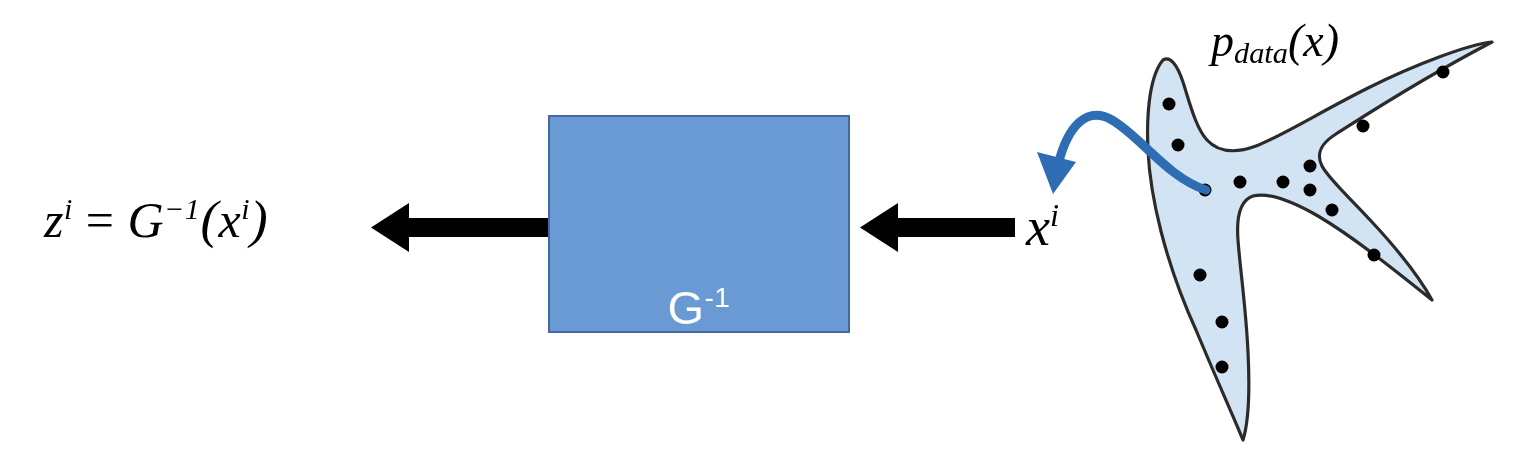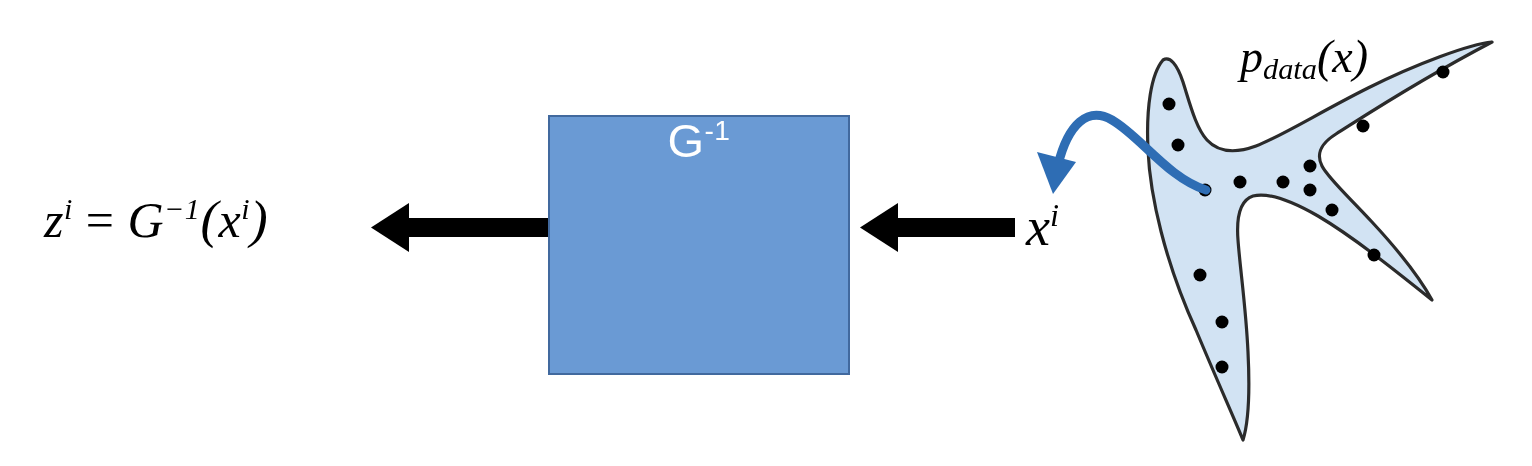--- a/index.html
+++ b/index.html
@@ -57,42 +57,41 @@
     position: absolute;
     left: 1026px;
     top: 200px;
     font-size: 54px;
   }
 
   
   #label-pdata {
     position: absolute;
     left: 1211px;
-    top: 34px;
+    top: 18px;
     font-size: 46px;
-    margin-left: 29px;
   }
   #label-pdata sub {
     font-size: 0.66em;
     vertical-align: -0.22em;
   }
   #label-pdata .paren { font-style: italic; }
 
   
   #generator-box {
     position: absolute;
     left: 548px;
     top: 115px;
     width: 302px;
-    height: 260px;
+    height: 218px;
     background: #6A9AD4;
     border: 2px solid #41699E;
     box-sizing: border-box;
     display: flex;
-    align-items: flex-start;
+    align-items: flex-end;
     justify-content: center;
   }
   #generator-label {
     color: #ffffff;
     font-family: "Liberation Sans", sans-serif;
     font-size: 47px;
     font-weight: 400;
     letter-spacing: 0.5px;
     line-height: 1;
     user-select: none;

